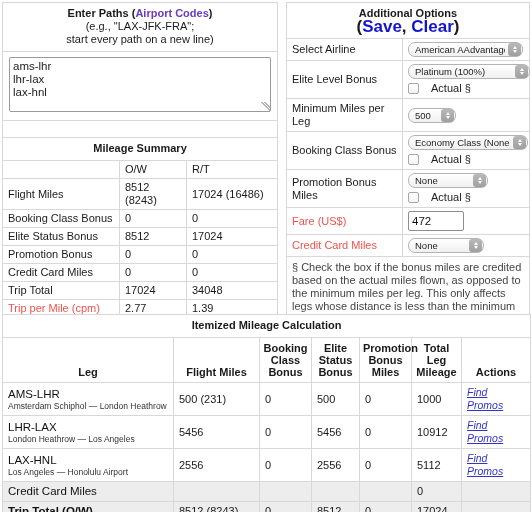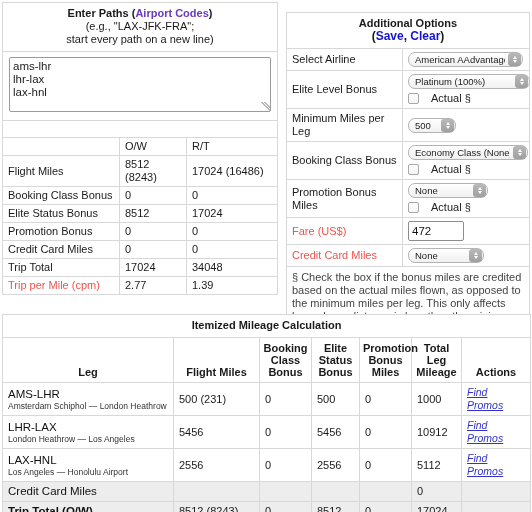--- a/index.html
+++ b/index.html
@@ -76,21 +76,21 @@
     cursor: pointer;
   }
 
   
   #summary-panel { position: absolute; left: 2px; top: 137px; width: 276px; }
   #summary-panel td { height: 17px; padding: 2px 5px; }
   #summary-panel col.c0 { width: 117px; }
   #summary-panel col.c1 { width: 67px; }
 
   
-  #options-panel { position: absolute; left: 286px; top: 12px; width: 244px; }
+  #options-panel { position: absolute; left: 286px; top: 2px; width: 244px; }
   #options-panel td { padding: 3px 5px; }
   #options-panel col.o0 { width: 116px; }
   .opt-label { line-height: 13px; }
   .note {
     font-size: 9px;
     line-height: 11px;
     color: #444;
     padding: 4px 5px 5px 5px !important;
   }
   select.mac {
@@ -197,20 +197,23 @@
   </tbody>
     </table>
 
   <table class="panel" id="summary-panel">
     <colgroup>
         <col class="c0">
         <col class="c1">
         <col>
       </colgroup>
     <tbody>
+        <tr>
+      <td class="sect-title" colspan="3">Mileage Summary</td>
+    </tr>
     <tr>
       <td></td>
       <td class="b">O/W</td>
       <td class="b">R/T</td>
     </tr>
 
     <tr>
       <td>Flight Miles</td>
       <td>8512 (8243)</td>
       <td>17024 (16486)</td>
@@ -250,21 +253,21 @@
 
   <table class="panel" id="options-panel">
     <colgroup>
         <col class="o0">
         <col>
       </colgroup>
     <tbody>
         <tr>
       <td class="sect-title" colspan="2">
         <span>Additional Options</span>
-        <div style="font-size:12px;">(<a href="#" class="lnk-blue">Save</a><span>, </span><a href="#" class="lnk-blue">Clear</a>)</div>
+        <div style="font-size:17px;">(<a href="#" class="lnk-blue">Save</a><span>, </span><a href="#" class="lnk-blue">Clear</a>)</div>
       </td>
     </tr>
 
     <tr>
       <td class="opt-label">Select Airline</td>
       <td>
         <span class="sel-holder">
           <select class="mac" style="width:115px;">
             <option>American AAdvantage</option>
           </select>

